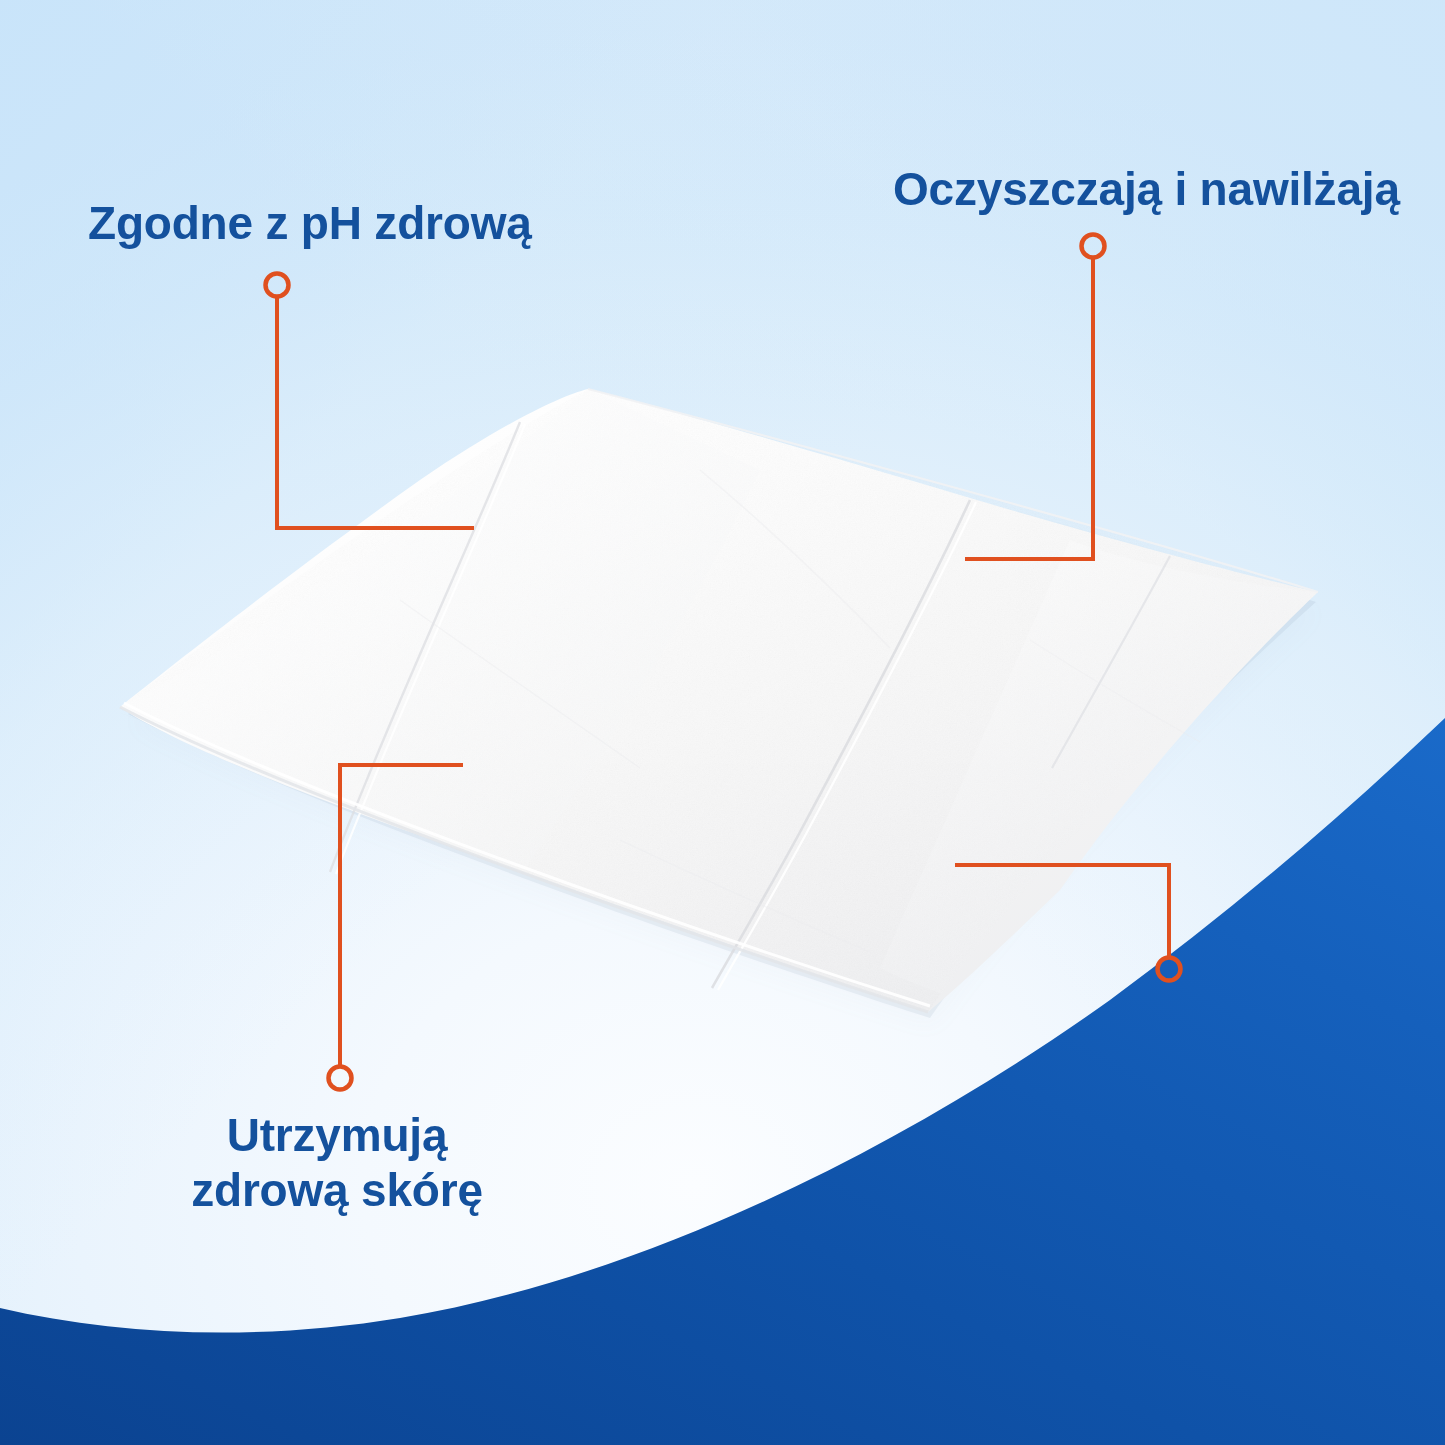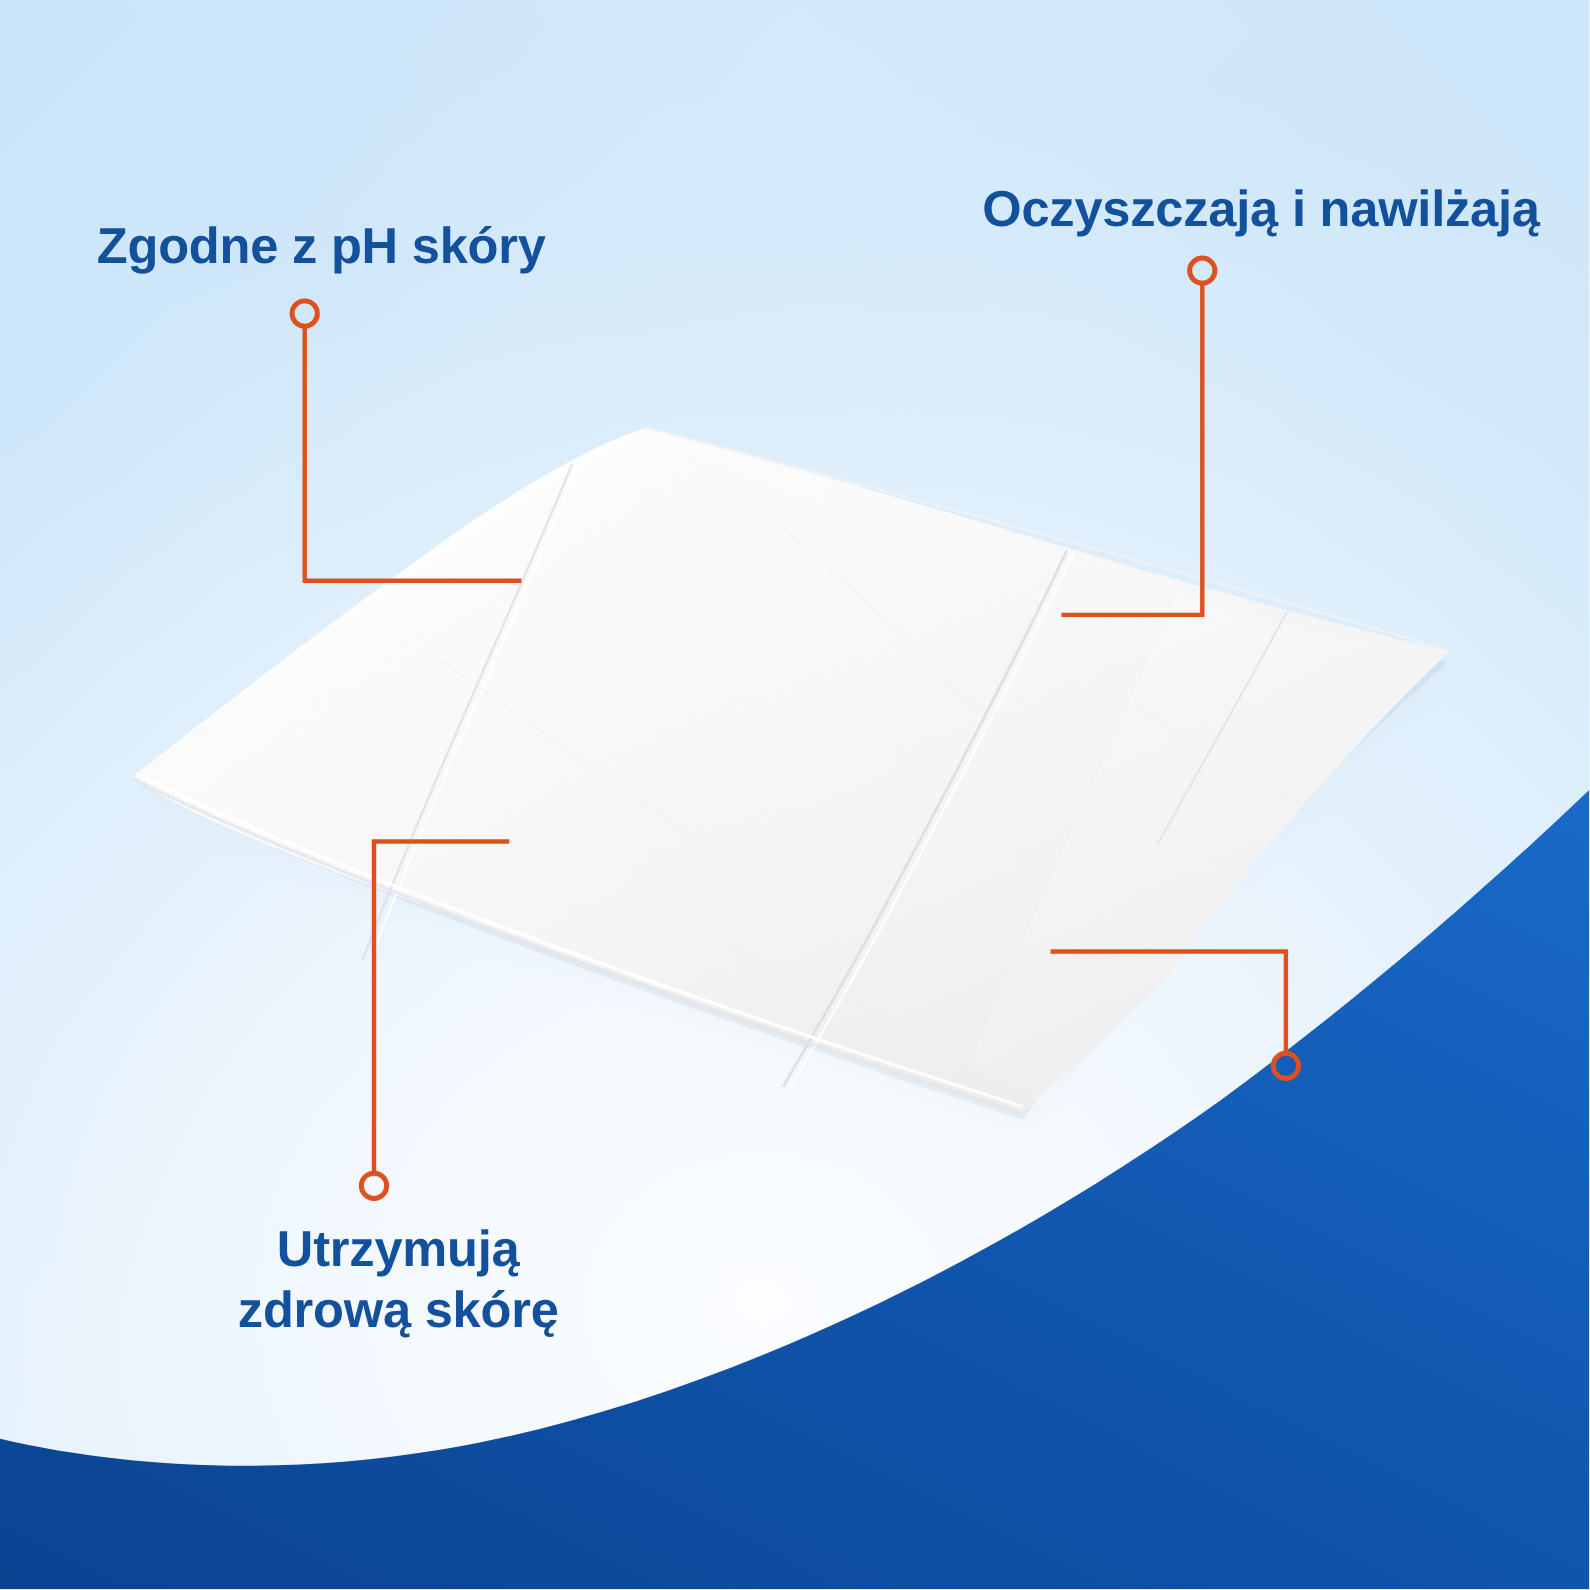--- a/index.html
+++ b/index.html
@@ -59,21 +59,21 @@
     position: absolute;
     color: #14519D;
     font-weight: 700;
     font-size: 46px;
     line-height: 1.20;
     letter-spacing: -0.2px;
     white-space: pre-line;
   }
   #label-ph      { left: 88px;  top: 196px;  text-align: left; }
   #label-clean   { left: 893px; top: 162px;  text-align: left; }
-  #label-healthy { left: 180px; top: 1108px; width: 364px; text-align: center; }
+  #label-healthy { left: 155px; top: 1108px; width: 364px; text-align: center; }
   #label-fresh   { left: 958px; top: 996px;  width: 420px; text-align: center; }
 
   .connector-svg {
     position: absolute;
     left: 0;
     top: 0;
     width: 1445px;
     height: 1445px;
     pointer-events: none;
   }
@@ -230,21 +230,21 @@
       <path d="M 1169,956 L 1169,865 L 957,865"></path>
     </g>
     <g fill="none" stroke="#E0501F" stroke-width="4.5">
       <circle cx="277" cy="285" r="11.5"></circle>
       <circle cx="1093" cy="246" r="11.5"></circle>
       <circle cx="340" cy="1078" r="11.5"></circle>
       <circle cx="1169" cy="969" r="11.5"></circle>
     </g>
   </svg>
 
-  <div class="callout-label" id="label-ph">Zgodne z pH skóry</div>
+  <div class="callout-label" id="label-ph">Zgodne z pH zdrową</div>
 
   <div class="callout-label" id="label-clean">Oczyszczają i nawilżają</div>
 
   <div class="callout-label" id="label-healthy">Utrzymują
 zdrową skórę</div>
 
 
 </div>
 
 </body></html>

